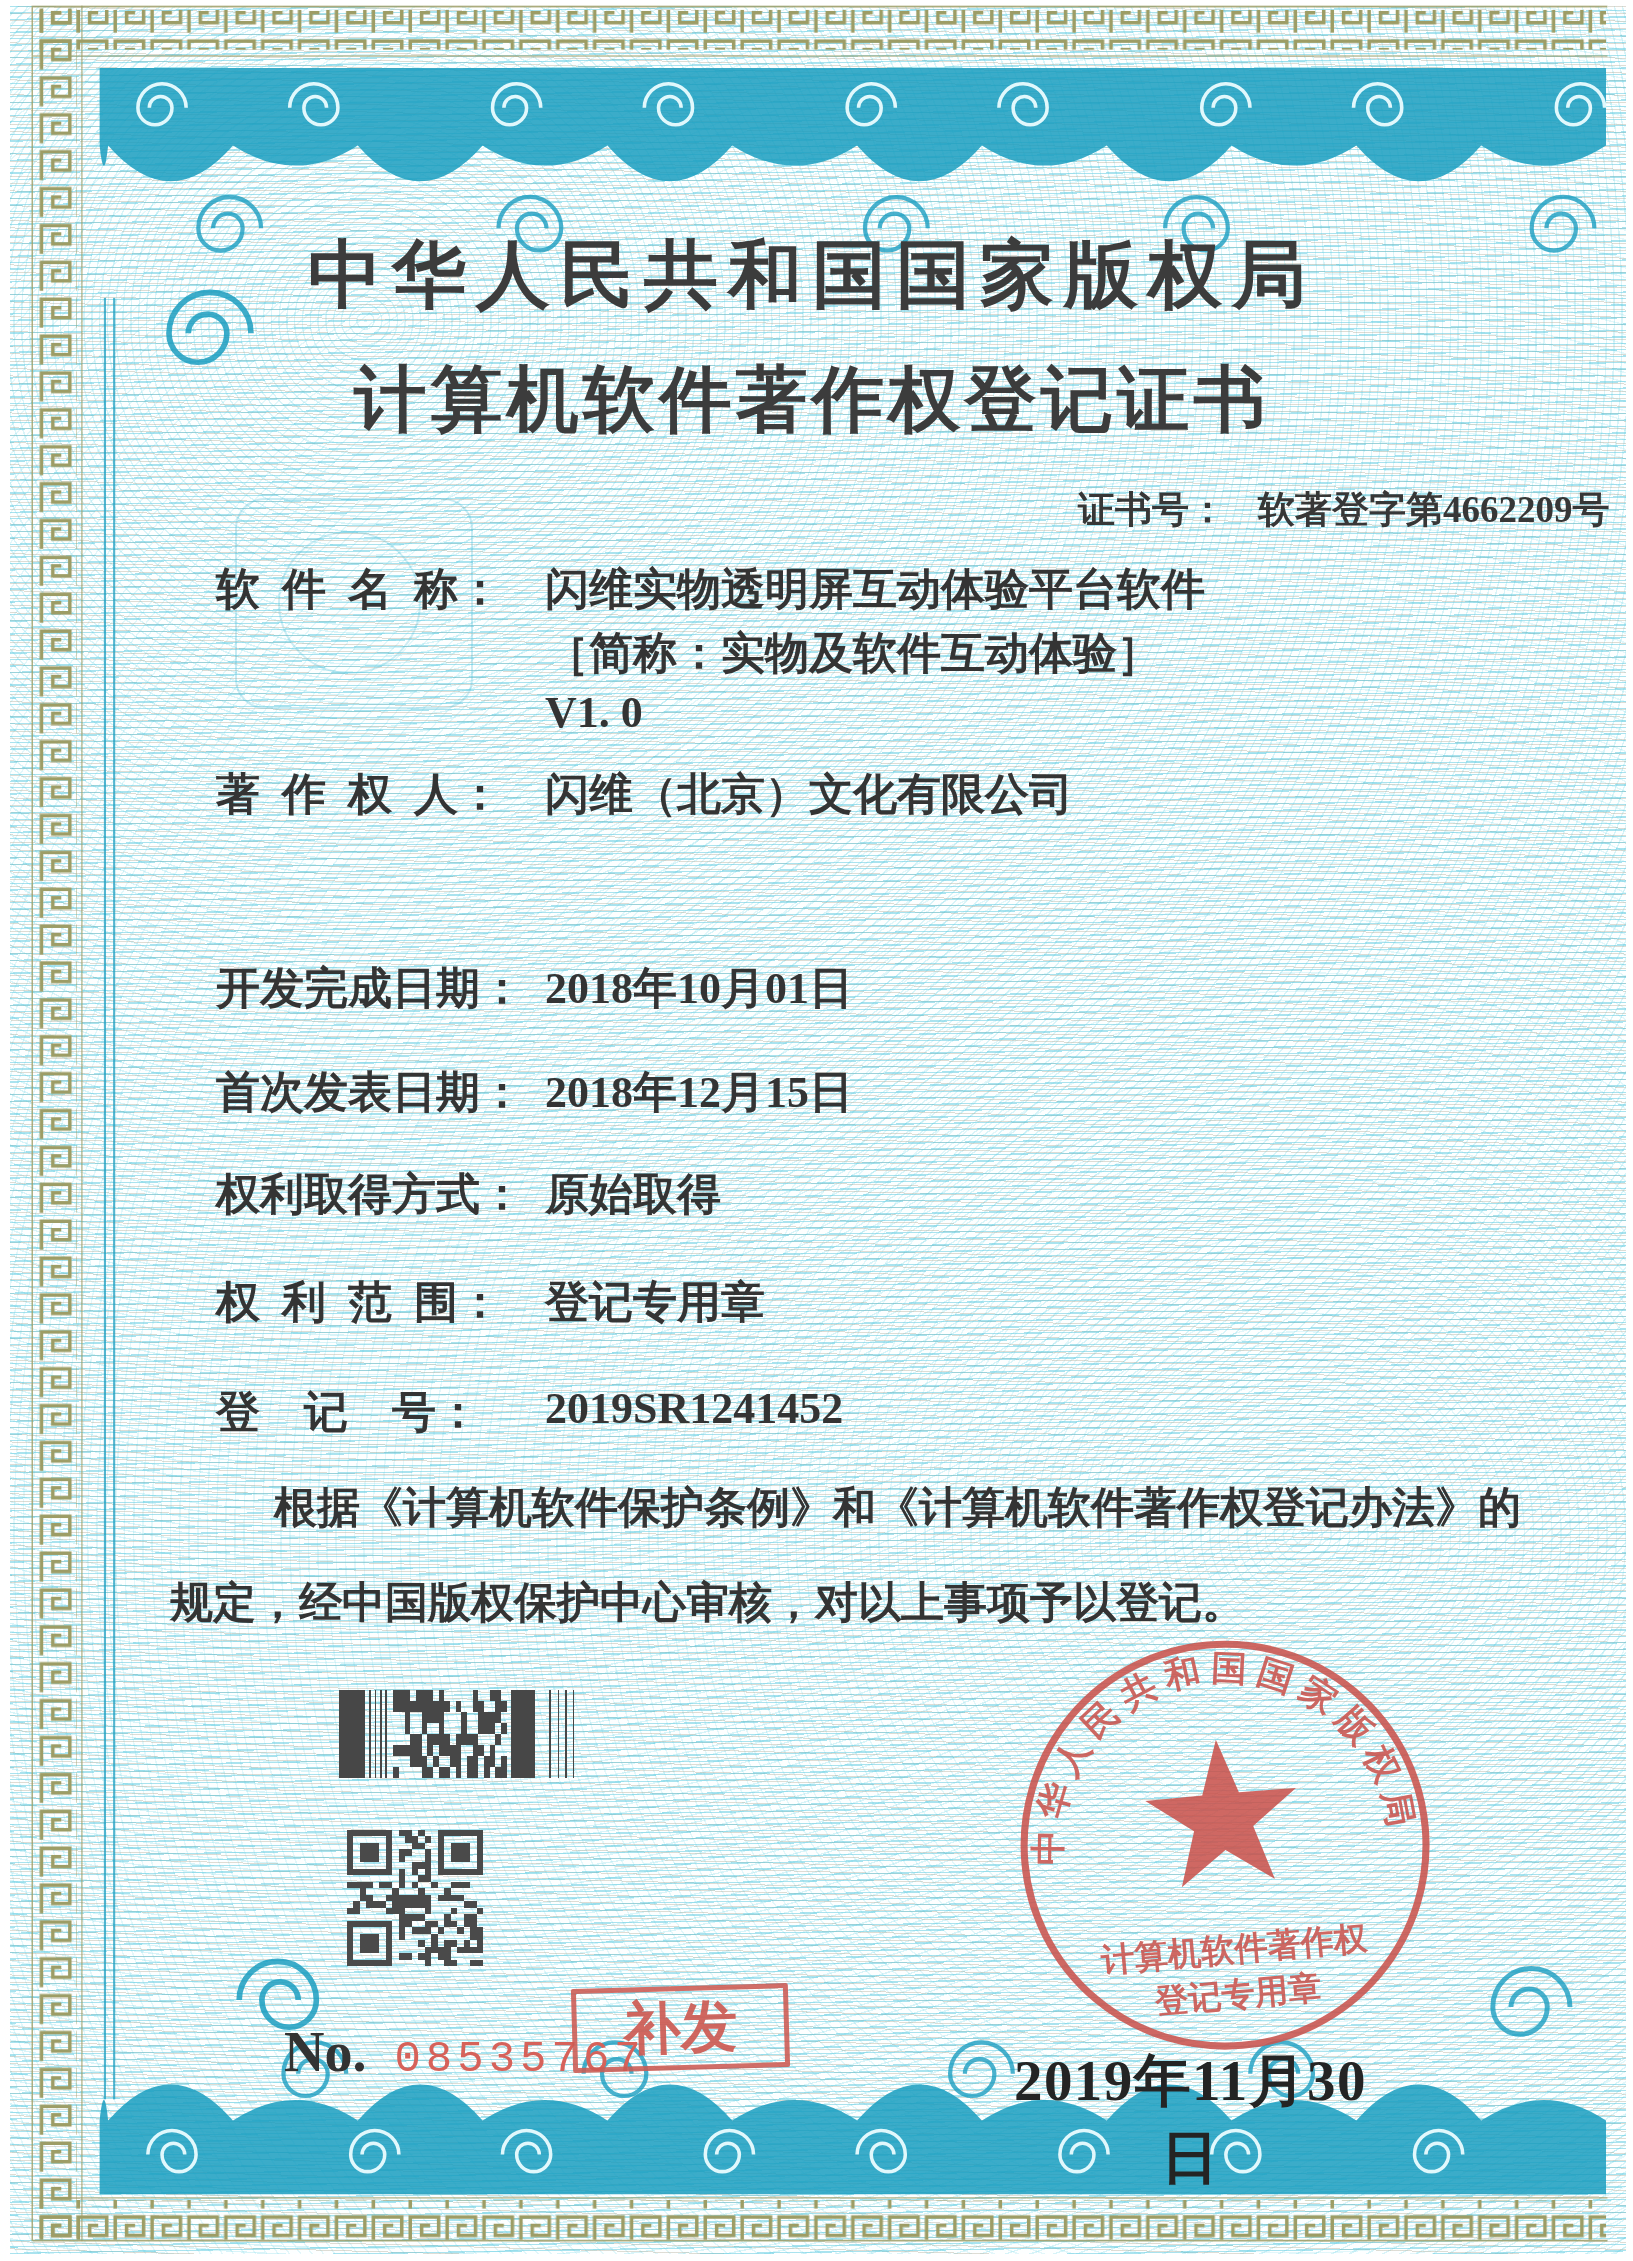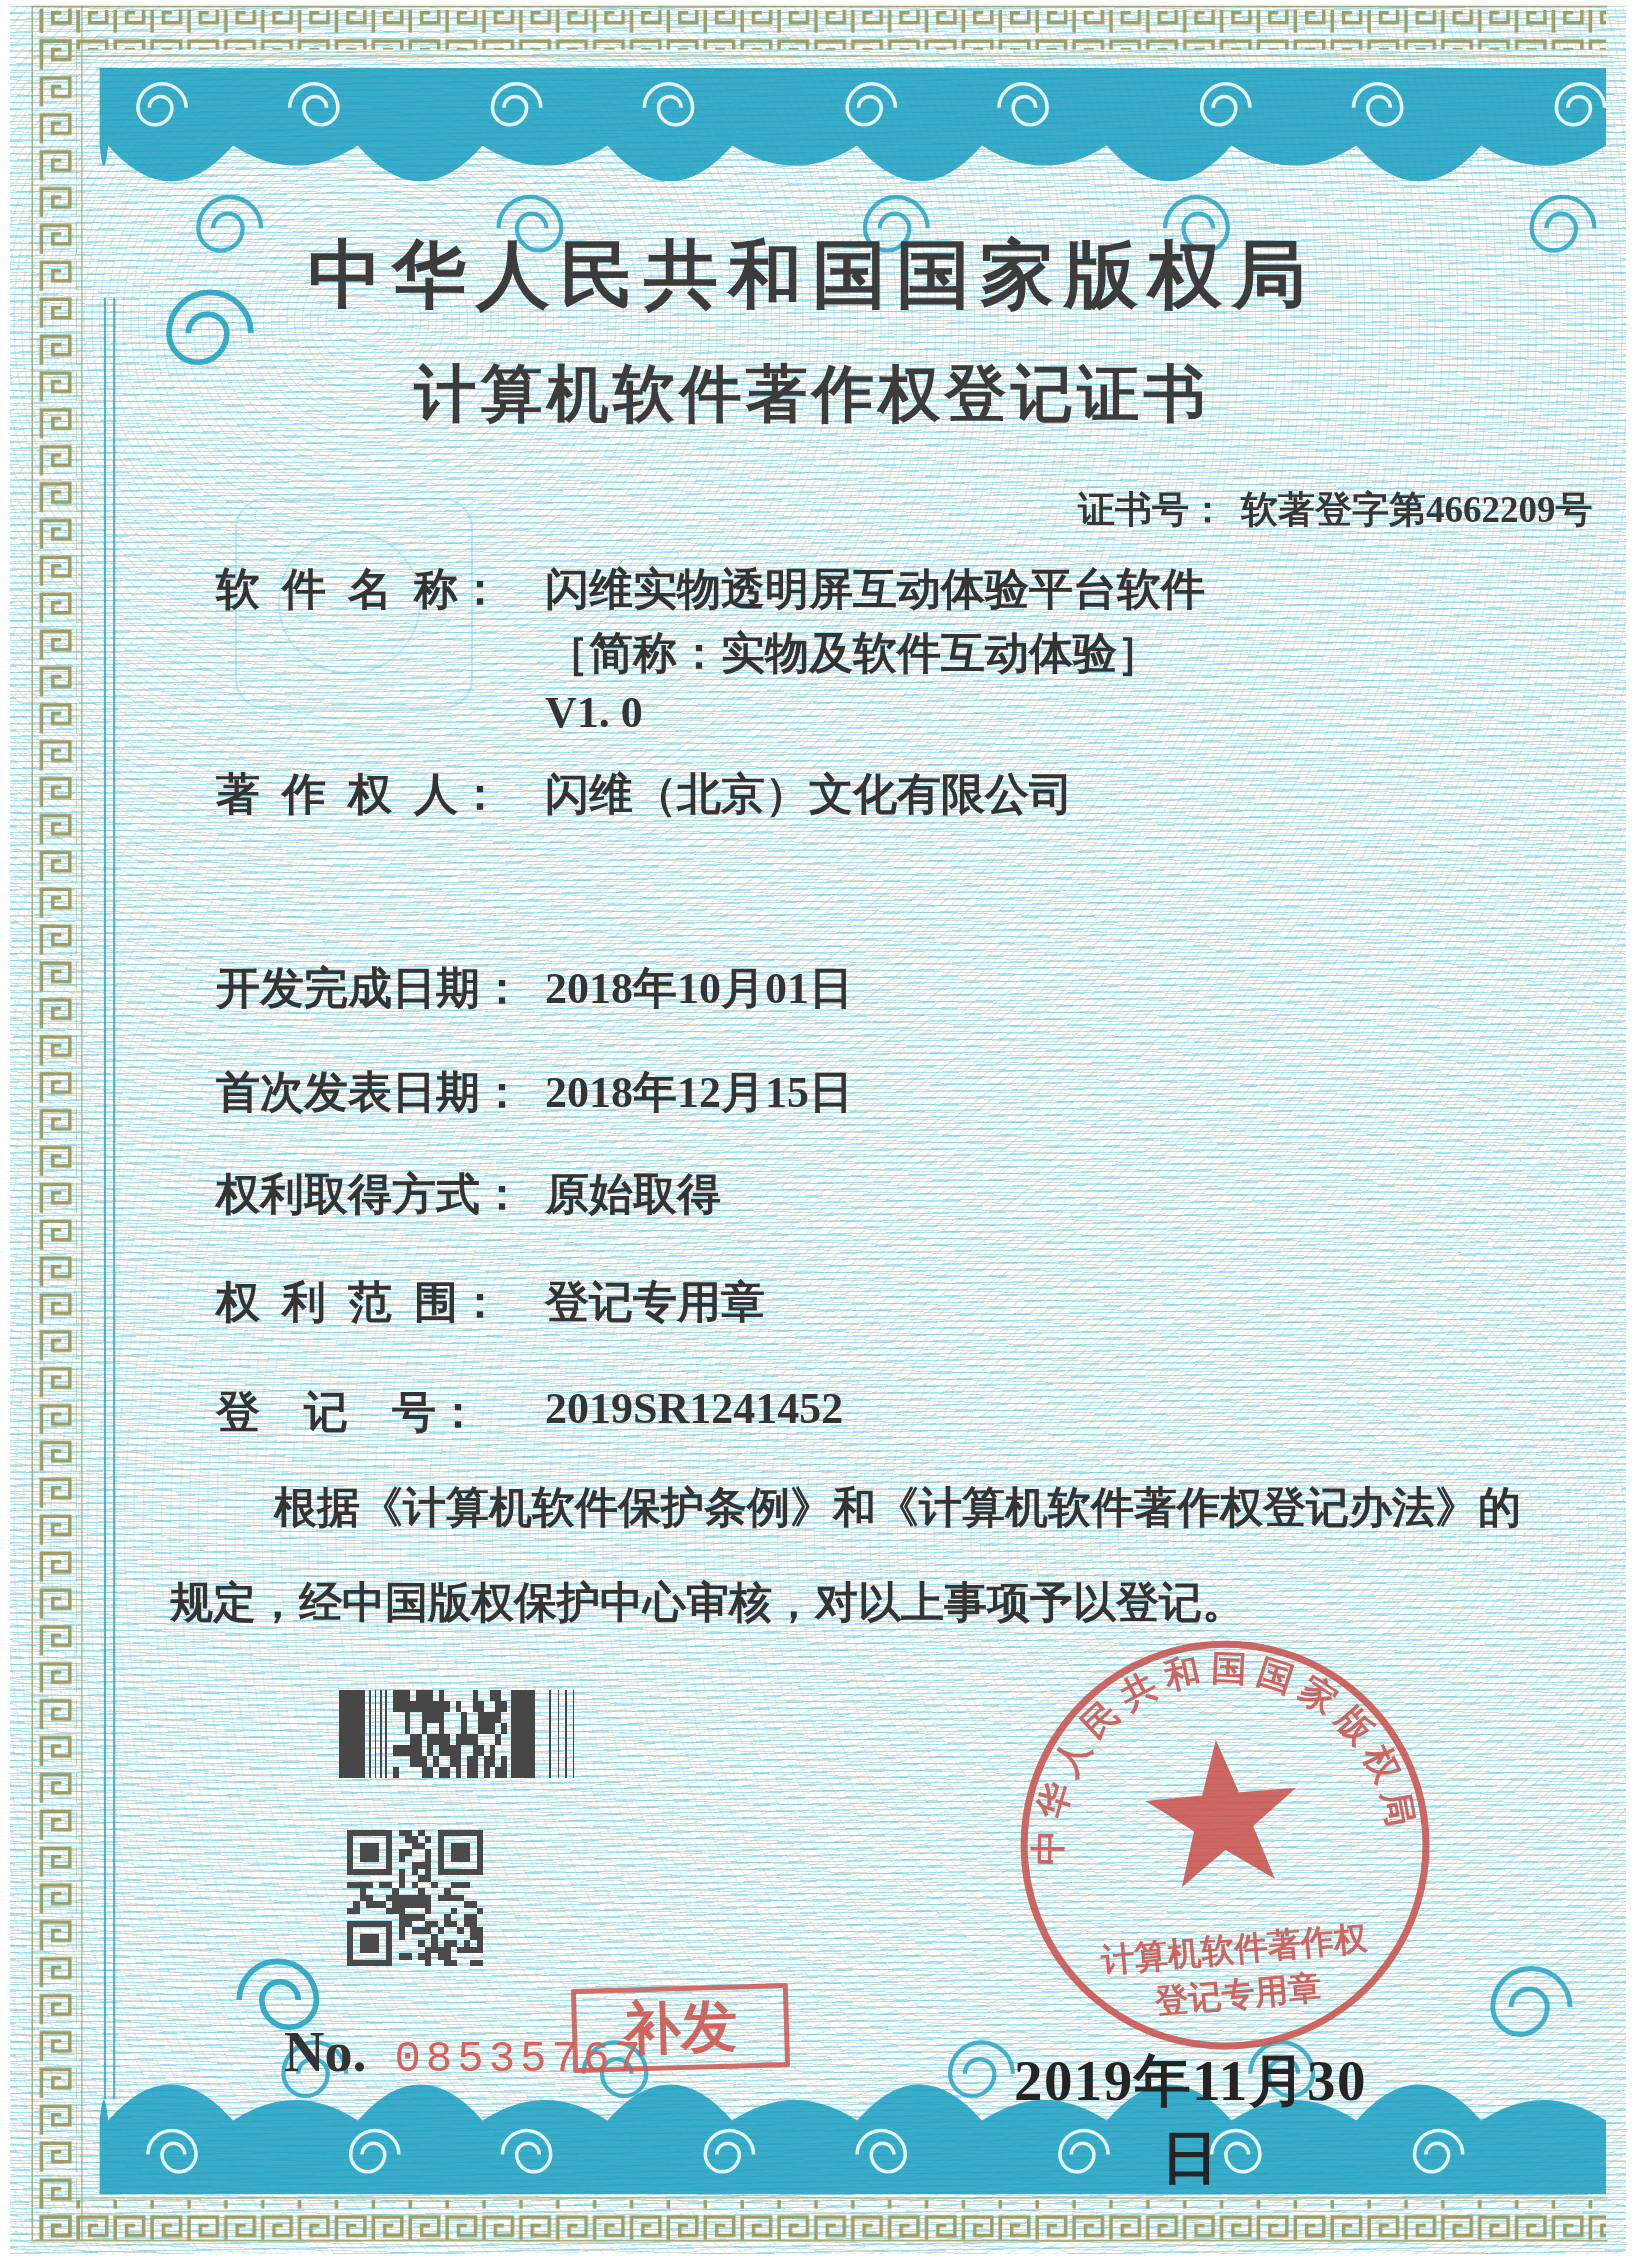--- a/index.html
+++ b/index.html
@@ -25,27 +25,27 @@
   .ghost .ghost-circle{
     position:absolute;left:41px;top:31px;width:139px;height:139px;
     border:2.1px solid rgba(80,190,215,.28);border-radius:50%;
   }
   .title-authority{
     position:absolute;left:0;top:226px;width:1624px;text-align:center;
     font-size:74px;font-weight:700;letter-spacing:10px;color:#3c3c3c;
   }
   .title-cert{
     position:absolute;left:0;top:352px;width:1624px;text-align:center;
-    font-size:62px;font-weight:700;letter-spacing:4.3px;color:#3c3c3c;
+    font-size:72px;font-weight:700;letter-spacing:4.3px;color:#3c3c3c;
   }
   .certno-row{
     position:absolute;left:1078px;top:485px;font-size:37px;font-weight:700;color:#373737;
     display:flex;align-items:baseline;
   }
-  .certno-row .certno-value{margin-left:15px;}
+  .certno-row .certno-value{margin-left:32px;}
   .frow{position:absolute;font-size:44px;font-weight:600;color:#343434;white-space:nowrap;}
   .flabel{left:216px;}
   .fvalue{left:545px;}
   .statement{position:absolute;left:170px;top:1460px;width:1376px;font-size:43px;font-weight:600;
     color:#343434;line-height:95px;}
   .statement .indent{padding-left:104px;}
   .barcode{position:absolute;left:338px;top:1690px;width:253px;height:88px;}
   .qrcode{position:absolute;left:346px;top:1830px;width:138px;height:136px;}
   .serial-row{position:absolute;left:284px;top:2020px;display:flex;align-items:baseline;}
   .serial-prefix{font-size:56px;font-weight:600;color:#333;}

